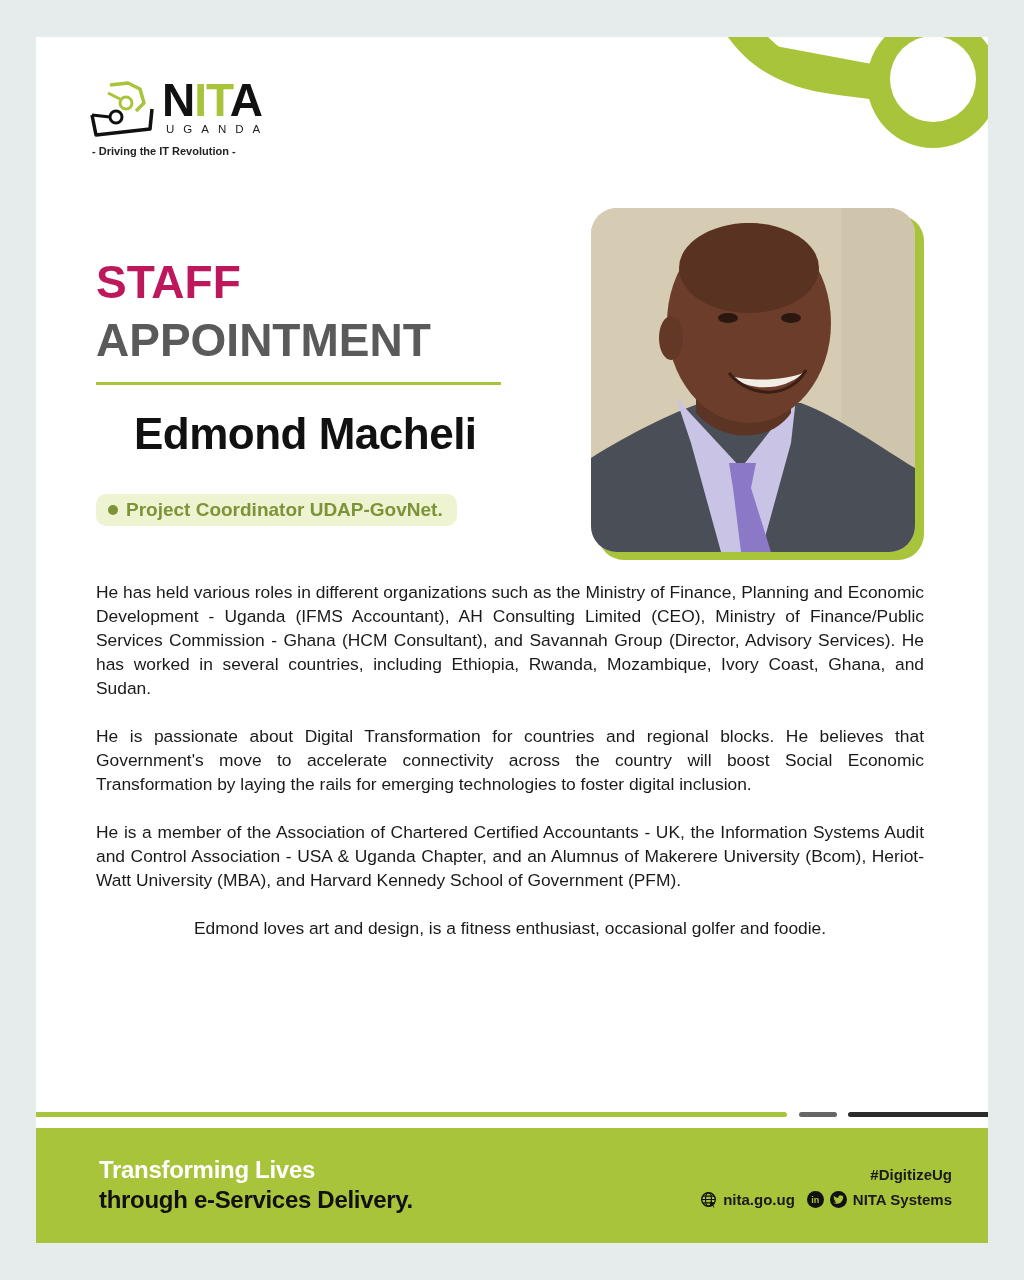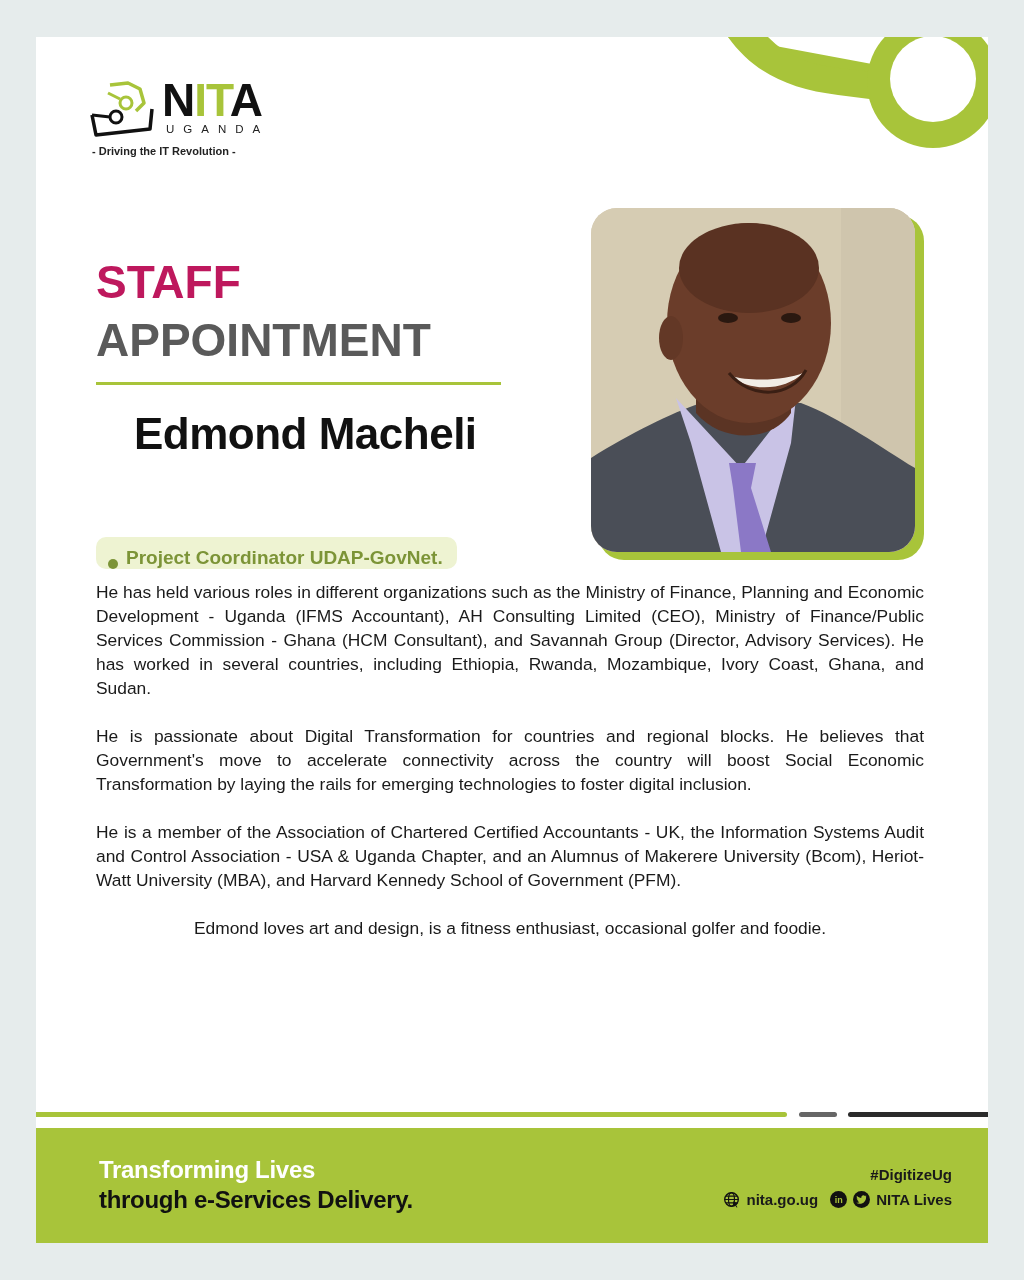--- a/index.html
+++ b/index.html
@@ -16,21 +16,21 @@
   .logo-word { position: absolute; left: 74px; top: 0; font-family: "Liberation Sans", sans-serif; font-weight: 900; font-size: 46px; letter-spacing: -1px; color: #111; line-height: 1; }
   .logo-word .it { color: #a8c43a; }
   .logo-sub { position: absolute; left: 78px; top: 46px; font-size: 11.5px; letter-spacing: 9px; color: #222; }
   .logo-tag { position: absolute; left: 4px; top: 68px; font-size: 11px; font-weight: bold; color: #222; }
 
   
   .h-staff { position: absolute; left: 60px; top: 222px; font-weight: 900; font-size: 46px; color: #be185d; letter-spacing: 0px; line-height: 1; }
   .h-appt { position: absolute; left: 60px; top: 280px; font-weight: 900; font-size: 46px; color: #5a5a5a; line-height: 1; }
   .h-rule { position: absolute; left: 60px; top: 345px; width: 405px; height: 3px; background: #a8c43a; }
   .h-name { position: absolute; left: 60px; top: 375px; font-weight: 900; font-size: 44px; color: #111; line-height: 1; letter-spacing: -0.5px; margin-left: 38px; }
-  .role-pill { position: absolute; left: 60px; top: 457px; height: 32px; padding: 0 14px 0 12px; background: #eef3d2; border-radius: 10px; display: flex; align-items: flex-end; gap: 8px; margin-top: 43px; }
+  .role-pill { position: absolute; left: 60px; top: 457px; height: 32px; padding: 0 14px 0 12px; background: #eef3d2; border-radius: 10px; display: flex; align-items: center; gap: 8px; }
   .role-dot { width: 10px; height: 10px; border-radius: 50%; background: #7c9437; }
   .role-text { font-weight: bold; font-size: 19px; color: #7c9437; }
 
   
   .photo-shadow { position: absolute; left: 562px; top: 178px; width: 326px; height: 345px; background: #a8c43a; border-radius: 26px; }
   .photo { position: absolute; left: 555px; top: 171px; width: 324px; height: 344px; border-radius: 26px; overflow: hidden; background: linear-gradient(180deg,#d8cdb6 0%,#cfc4aa 100%); }
   .photo svg { width: 100%; height: 100%; display: block; }
 
   
   .bio { position: absolute; left: 60px; top: 543px; width: 828px; font-family: "Liberation Sans", sans-serif; font-size: 17.4px; line-height: 24px; color: #1a1a1a; text-align: justify; }
@@ -137,16 +137,16 @@
             <path d="M12,12 L18,15 L15,16 L17,19 L16,19.5 L14,16.6 L12,18 Z" fill="#111"></path>
           </svg>
       </span>
       <span>nita.go.ug</span>
       <span class="circle-ic" style="margin-left:6px;">in</span>
       <span class="circle-ic">
         <svg width="11" height="11" viewBox="0 0 24 24">
             <path d="M23,5 c-0.8,0.4 -1.7,0.6 -2.6,0.7 0.9,-0.6 1.6,-1.4 2,-2.5 -0.9,0.5 -1.9,0.9 -2.9,1.1 -1.8,-2 -5,-2 -6.8,0 -1.1,1.2 -1.5,2.9 -1.1,4.5 -3.7,-0.2 -7.2,-2 -9.5,-4.9 -1.2,2.1 -0.6,4.8 1.4,6.1 -0.7,0 -1.4,-0.2 -2,-0.6 0,2.2 1.6,4.1 3.7,4.6 -0.7,0.2 -1.4,0.2 -2.1,0.1 0.6,1.9 2.4,3.2 4.4,3.2 -2,1.5 -4.5,2.2 -6.9,1.9 2.2,1.4 4.8,2.2 7.4,2.2 9,0 14,-7.5 14,-14 v-0.6 C21.5,6.8 22.3,6 23,5 Z" fill="#a8c43a"></path>
           </svg>
       </span>
-      <span>NITA Lives</span>
+      <span>NITA Systems</span>
     </div>
   </div>
 </div>
 
 </body></html>

